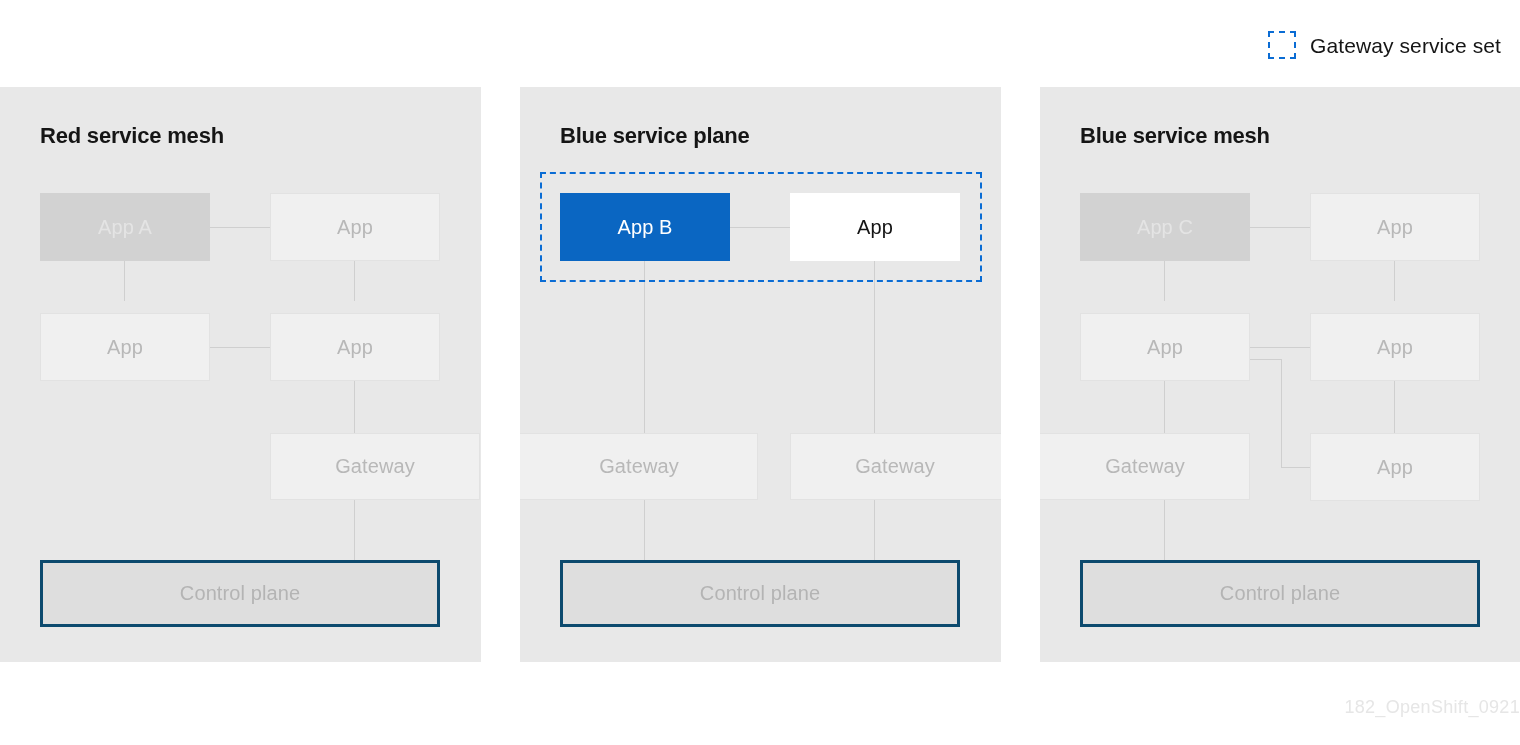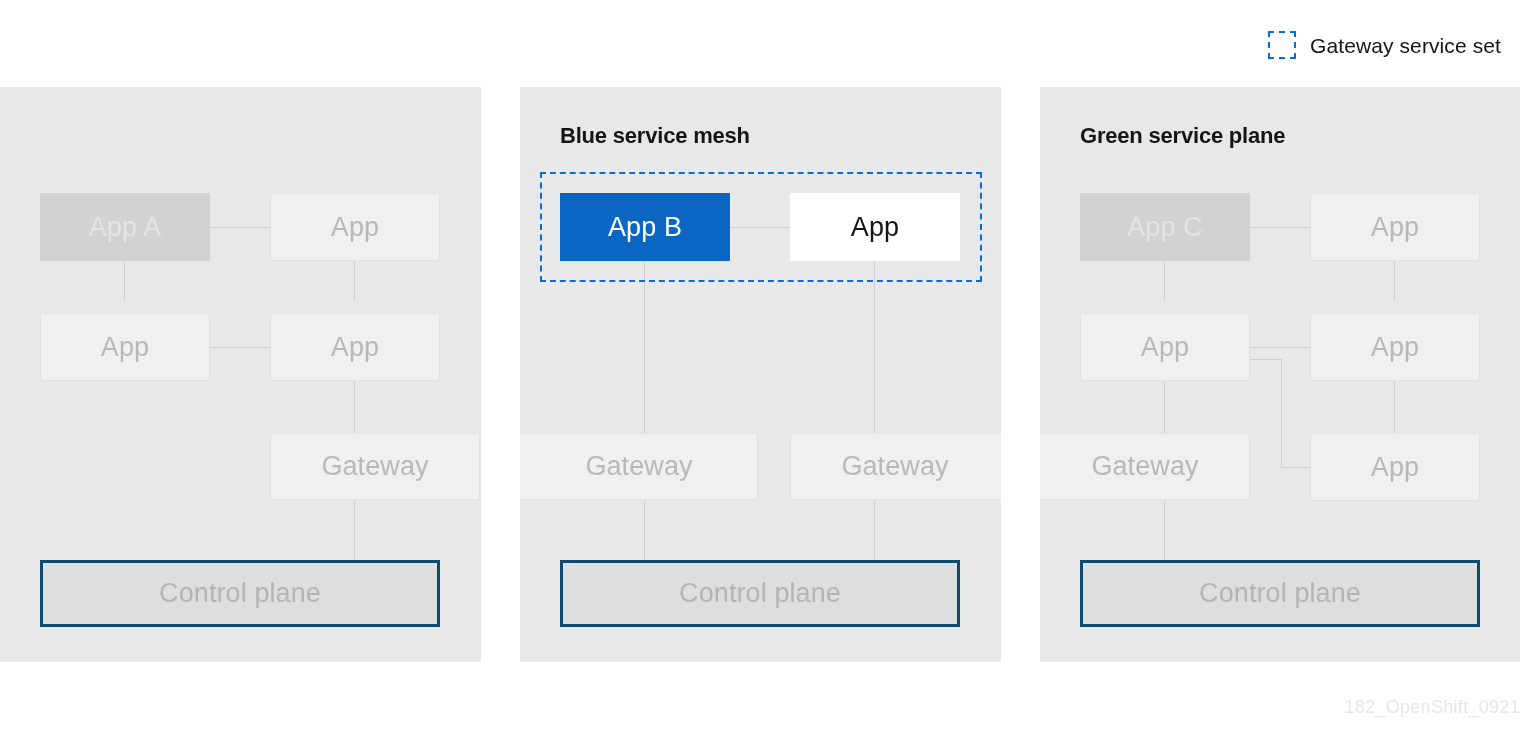--- a/index.html
+++ b/index.html
@@ -64,21 +64,21 @@
     letter-spacing: -.2px;
   }
 
   
   .node {
     position: absolute;
     box-sizing: border-box;
     display: flex;
     align-items: center;
     justify-content: center;
-    font-size: 27px;
+    font-size: 20px;
     letter-spacing: .1px;
   }
   .node.app-dim {            
     background: #f0f0f0;
     border: 1px solid #e2e2e2;
     color: #b8b8b8;
   }
   .node.app-strong {         
     background: #d2d2d2;
     border: 1px solid #d2d2d2;
@@ -136,20 +136,21 @@
 </style>
 </head>
 <body>
 
 <div id="legend">
   <div class="swatch"></div>
   <div class="legend-text">Gateway service set</div>
 </div>
 
 <div class="panel" id="panel-red">
+  <div class="panel-title">Red service mesh</div>
 
   <div class="link h" style="left:210px; top:140px; width:60px;"></div>
   <div class="link v" style="left:124px; top:174px; height:40px;"></div>
   <div class="link v" style="left:354px; top:174px; height:40px;"></div>
   <div class="link h" style="left:210px; top:260px; width:60px;"></div>
   <div class="link v" style="left:354px; top:294px; height:60px;"></div>
   <div class="link v" style="left:354px; top:413px; height:60px;"></div>
 
   <div class="node app-strong" style="left:40px; top:106px; width:170px; height:68px;">
     <span>App A</span>
@@ -165,21 +166,21 @@
   </div>
   <div class="node gateway" style="left:270px; top:346px; width:210px; height:67px;">
     <span>Gateway</span>
   </div>
   <div class="node control-plane" style="left:40px; top:473px; width:400px; height:67px;">
     <span>Control plane</span>
   </div>
 </div>
 
 <div class="panel" id="panel-blue">
-  <div class="panel-title">Blue service mesh</div>
+  <div class="panel-title">Blue service plane</div>
 
   <div class="link h" style="left:210px; top:140px; width:60px;"></div>
   <div class="link v" style="left:124px; top:174px; height:172px;"></div>
   <div class="link v" style="left:354px; top:174px; height:172px;"></div>
   <div class="link v" style="left:124px; top:413px; height:60px;"></div>
   <div class="link v" style="left:354px; top:413px; height:60px;"></div>
 
   <div class="exported-box" style="left:20px; top:85px; width:442px; height:110px;"></div>
 
   <div class="node app-accent" style="left:40px; top:106px; width:170px; height:68px;">
@@ -193,21 +194,21 @@
   </div>
   <div class="node gateway" style="left:270px; top:346px; width:250px; height:67px;">
     <span style="margin-right:40px;">Gateway</span>
   </div>
   <div class="node control-plane" style="left:40px; top:473px; width:400px; height:67px;">
     <span>Control plane</span>
   </div>
 </div>
 
 <div class="panel" id="panel-green">
-  <div class="panel-title">Green service plane</div>
+  <div class="panel-title">Blue service mesh</div>
 
   <div class="link h" style="left:210px; top:140px; width:60px;"></div>
   <div class="link v" style="left:124px; top:174px; height:40px;"></div>
   <div class="link v" style="left:354px; top:174px; height:40px;"></div>
   <div class="link h" style="left:210px; top:260px; width:60px;"></div>
 
   <div class="link h" style="left:210px; top:272px; width:32px;"></div>
   <div class="link v" style="left:241px; top:272px; height:108px;"></div>
   <div class="link h" style="left:241px; top:380px; width:29px;"></div>
 

